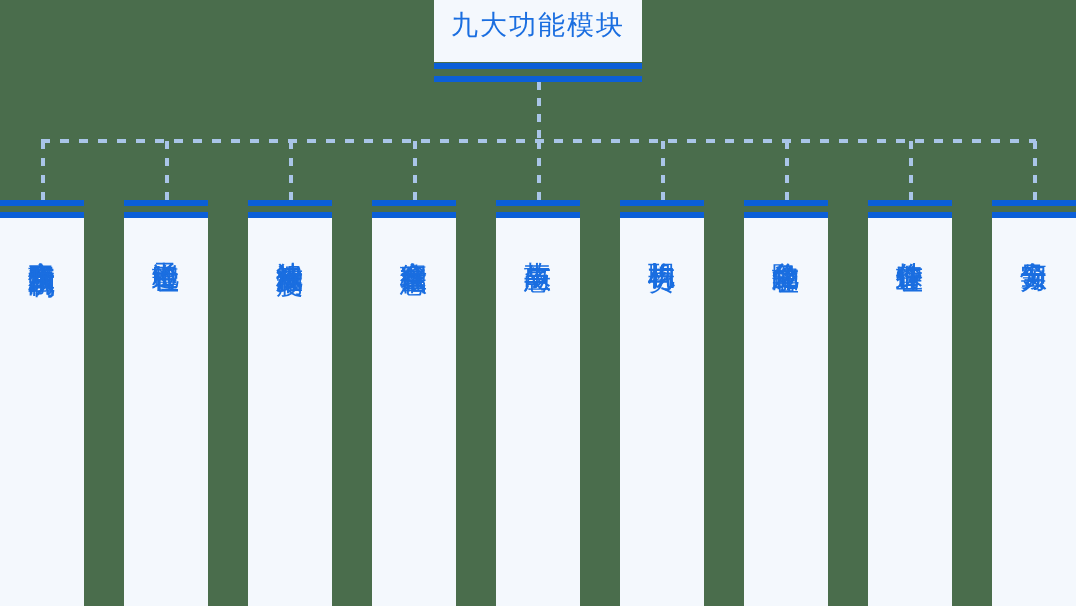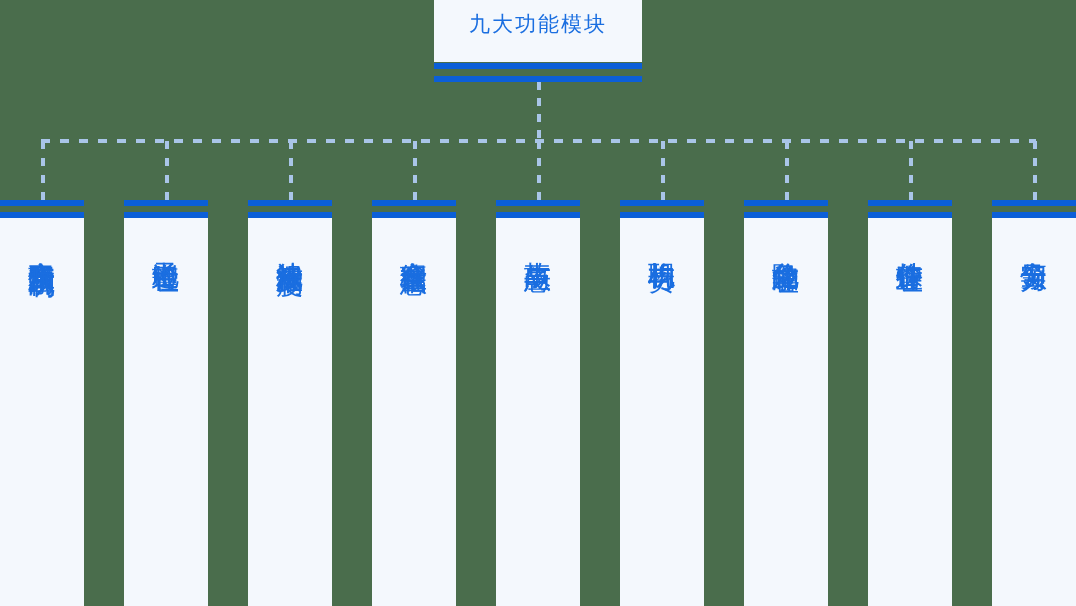--- a/index.html
+++ b/index.html
@@ -30,21 +30,21 @@
     width: 208px;
     height: 76px;
     background: #f4f8fd;
     box-sizing: border-box;
     display: flex;
     align-items: center;
     justify-content: center;
   }
   .root-title {
     color: #1a6ee0;
-    font-size: 21px;
+    font-size: 27px;
     letter-spacing: 2px;
     line-height: 1;
     font-weight: 400;
     white-space: nowrap;
   }
   .root-bar-1 {
     position: absolute;
     left: 434px;
     top: 63px;
     width: 208px;

